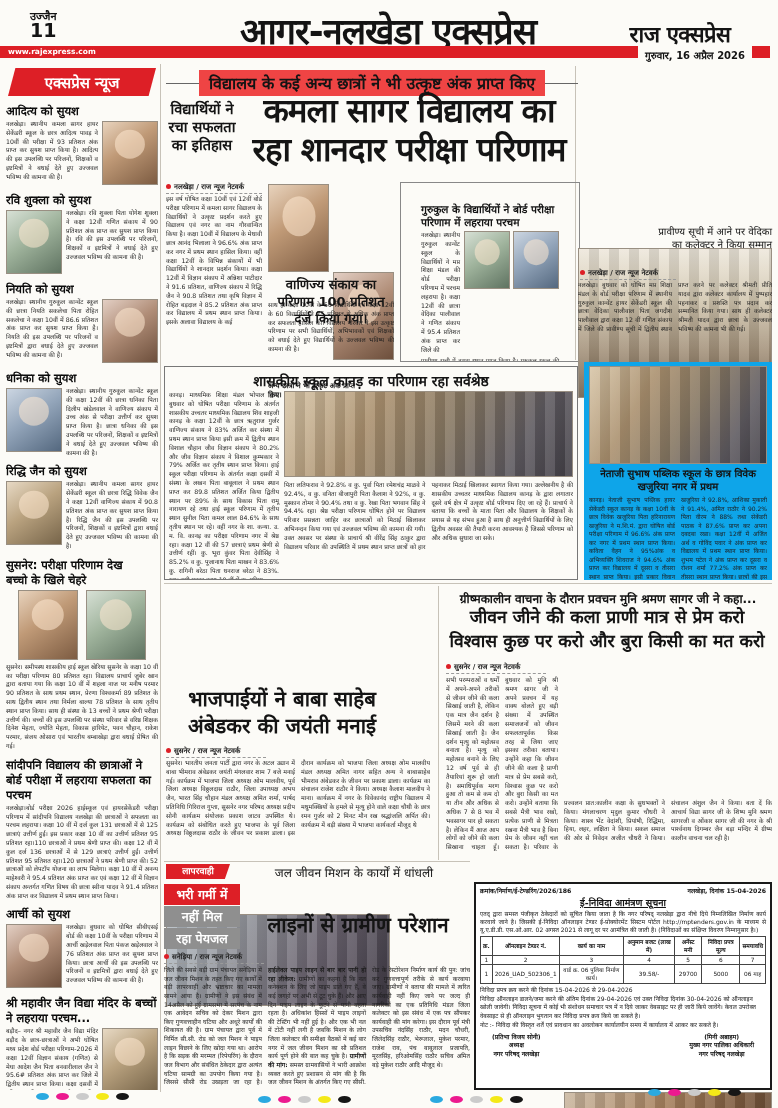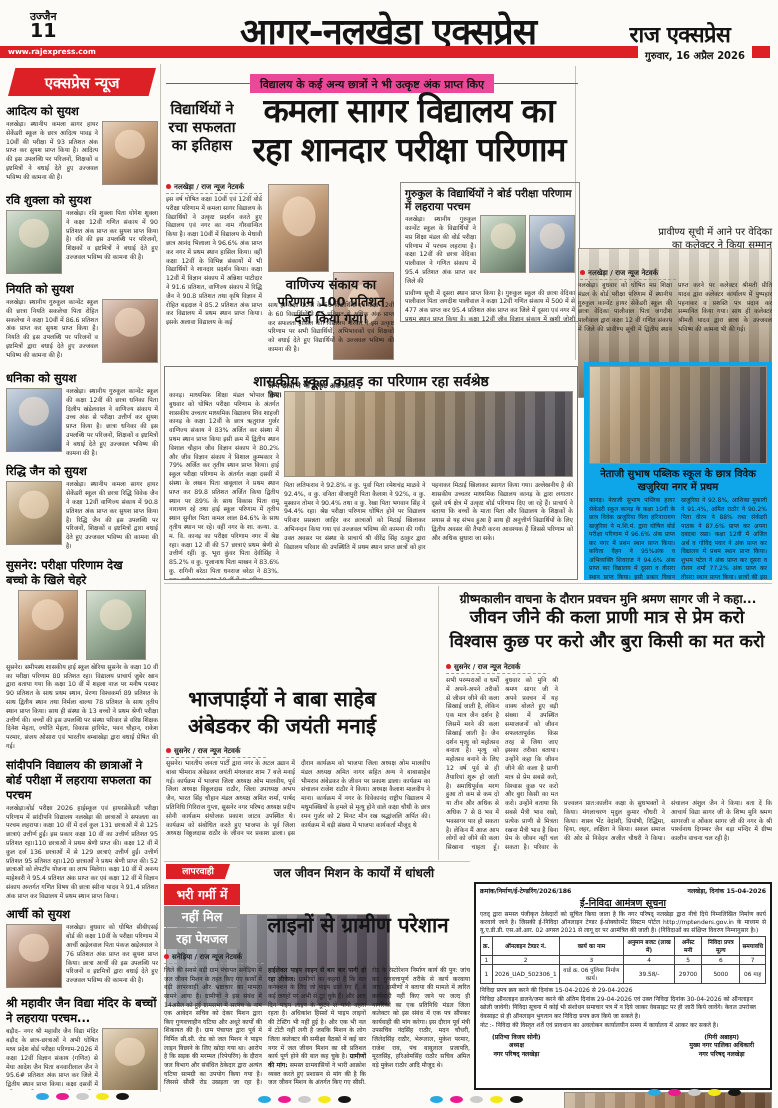--- a/index.html
+++ b/index.html
@@ -57,31 +57,31 @@
   .lc-art{margin-bottom:4px;overflow:hidden}
   .lc-art h3{font-size:11.5px;font-weight:bold;margin:2px 0 2px;color:#0c0c0c}
   .ph-l{float:left;width:56px;height:64px;margin:1px 4px 1px 0}
   .ph-r{float:right;width:56px;height:64px;margin:1px 0 1px 4px}
   .lc-two{display:flex;gap:8px;justify-content:center;margin:3px 0}
   .lc-two .photo{width:60px;height:70px}
 
   
   #kicker{left:166px;top:74px;width:412px;height:18px;display:flex;align-items:center}
   #kicker .ln{flex:1;height:1px;background:#666}
-  #kicker .bx{background:#ec4899;padding:2px 10px;font-weight:bold;font-size:11px;white-space:nowrap}
+  #kicker .bx{background:#ef4444;padding:2px 10px;font-weight:bold;font-size:16px;white-space:nowrap}
   #sidebox{left:166px;top:98px;width:72px;height:78px;font-size:14.5px;font-weight:bold;text-align:center;line-height:1.25;padding-top:2px}
   #mh1{left:240px;top:92px;width:338px;height:86px;font-size:33px;font-weight:bold;text-align:center;line-height:1.18;letter-spacing:-1px;overflow:hidden}
   #ms-by{left:166px;top:182px;width:96px}
   #ms-c1{left:166px;top:195px;width:96px;height:167px;overflow:hidden}
   #ms-ph1{left:268px;top:184px;width:61px;height:88px}
   #ms-ph2{left:333px;top:184px;width:61px;height:88px}
   #ms-sub{left:268px;top:277px;width:126px;font-size:13px;font-weight:bold;text-align:center;line-height:1.3}
   #ms-c2{left:268px;top:301px;width:126px;height:76px;overflow:hidden}
   #ms-note{left:268px;top:381px;width:100px;font-size:7px;font-weight:bold}
-  #guru-box{left:400px;top:182px;width:180px;height:140px;border:1px solid #888;padding:4px;overflow:hidden}
+  #guru-box{left:400px;top:182px;width:180px;height:180px;border:1px solid #888;padding:20px;overflow:hidden}
   .gb-title{font-size:10.5px;font-weight:bold;line-height:1.25;margin-bottom:2px}
   .gb-row{display:flex;gap:4px}
   .gb-row .txt{width:74px}
   .gb-row .pp{display:flex;gap:3px}
   .gb-row .photo{width:46px;height:58px}
   .gb-body{margin-top:3px}
 
   
   #ved-ph{left:578px;top:72px;width:194px;height:150px}
   #ved-h{left:578px;top:226px;width:194px;font-size:10px;font-weight:normal;text-align:right;line-height:1.25}
@@ -113,21 +113,21 @@
   #muni-kick{left:444px;top:590px;width:328px;font-size:12px;font-weight:bold;text-align:center}
   #muni-h{left:442px;top:606px;width:330px;font-size:17.5px;font-weight:bold;text-align:center;line-height:1.35}
   #muni-by{left:446px;top:662px;width:100px}
   #muni-c12{left:446px;top:676px;width:112px;height:184px;overflow:hidden}
   #muni-ph{left:564px;top:674px;width:208px;height:120px}
   #muni-b12{left:564px;top:799px;width:208px;height:62px;overflow:hidden}
 
   
   #water-label{left:166px;top:864px;width:64px;height:15px;background:var(--red);color:#fff;font-size:9px;
      font-weight:bold;text-align:center;line-height:15px;clip-path:polygon(0 0,100% 0,92% 100%,0 100%)}
-  #water-kick{left:240px;top:864px;width:228px;font-size:12px;font-weight:bold;text-align:center}
+  #water-kick{left:240px;top:864px;width:228px;font-size:12px;font-weight:normal;text-align:center}
   #water-box{left:164px;top:884px;width:76px;height:62px;color:#fff;font-weight:bold;font-size:12.5px;text-align:center}
   #water-box .r1{background:var(--red);padding:2px 0}
   #water-box .r2,#water-box .r3{background:#8f8f8f;padding:2px 0;margin-top:1px}
   #water-h{left:246px;top:884px;width:224px;font-size:20.5px;font-weight:bold;text-align:center;line-height:1.35}
   #water-by{left:164px;top:952px;width:100px}
   #water-cols{left:164px;top:966px;width:306px;height:124px;overflow:hidden;font-size:6.1px}
   .subhead-inline{font-weight:bold}
 
   
   #notice{left:474px;top:882px;width:298px;height:208px;border:2px solid #1a1a1a;background:#fff;overflow:hidden}

